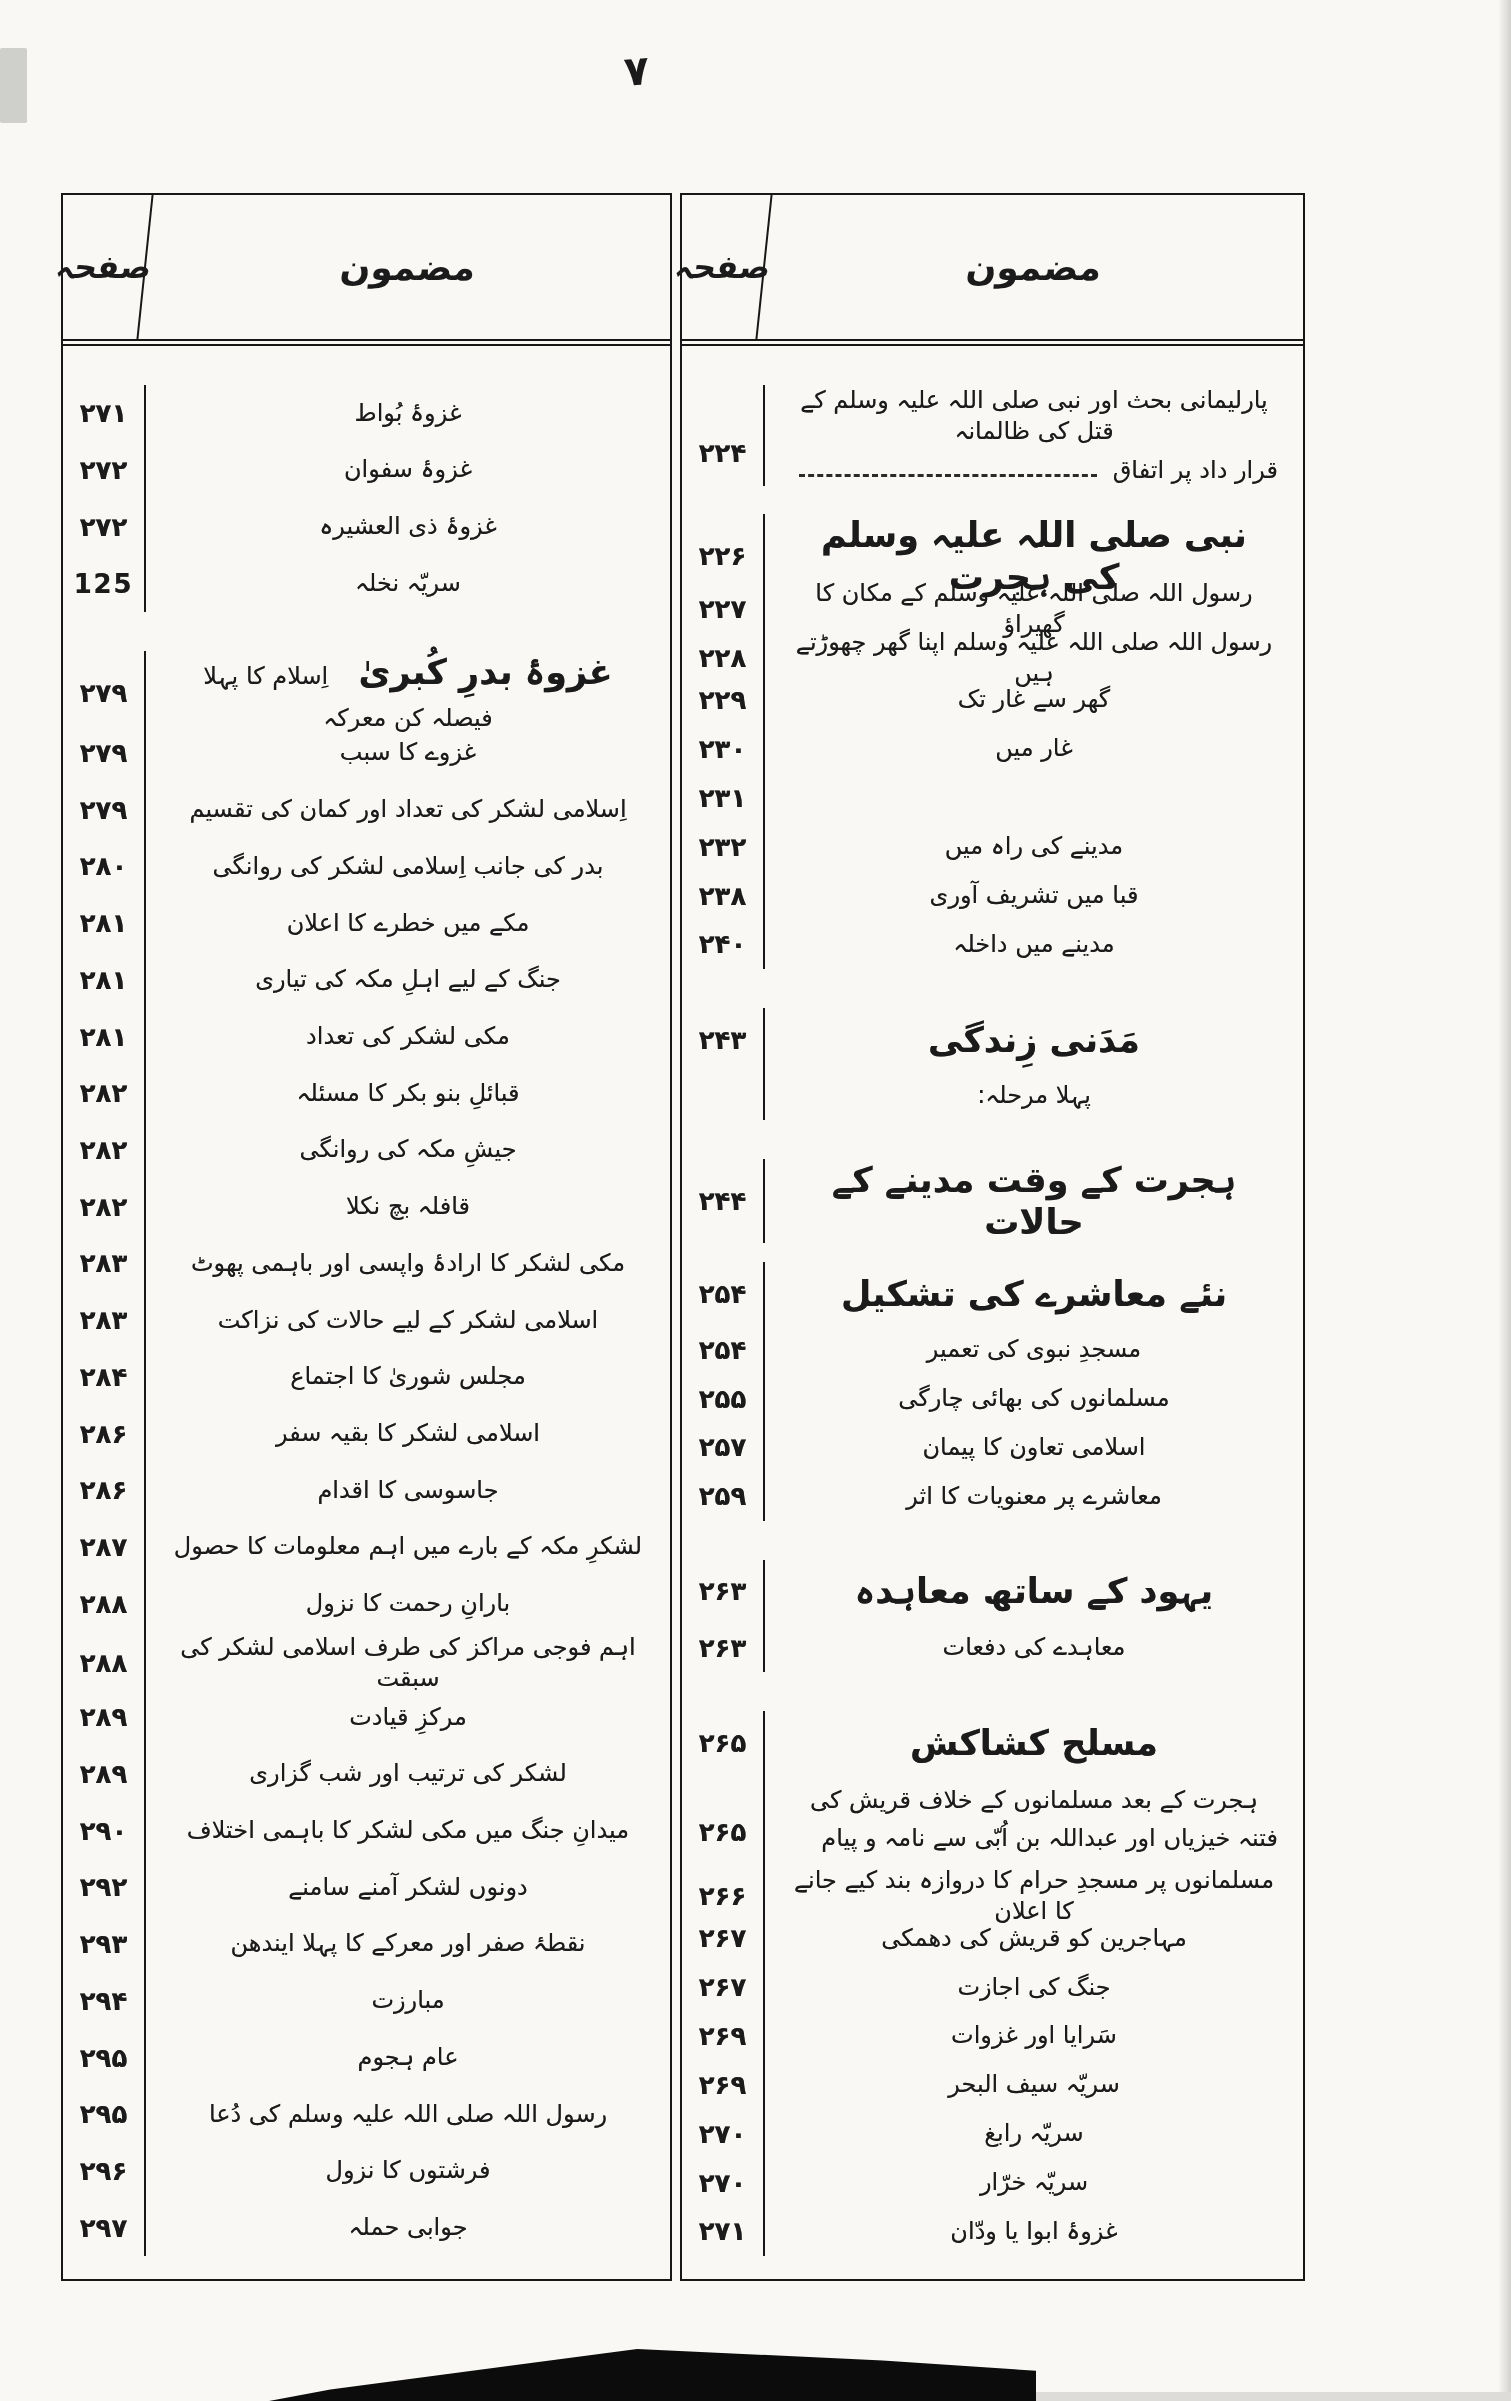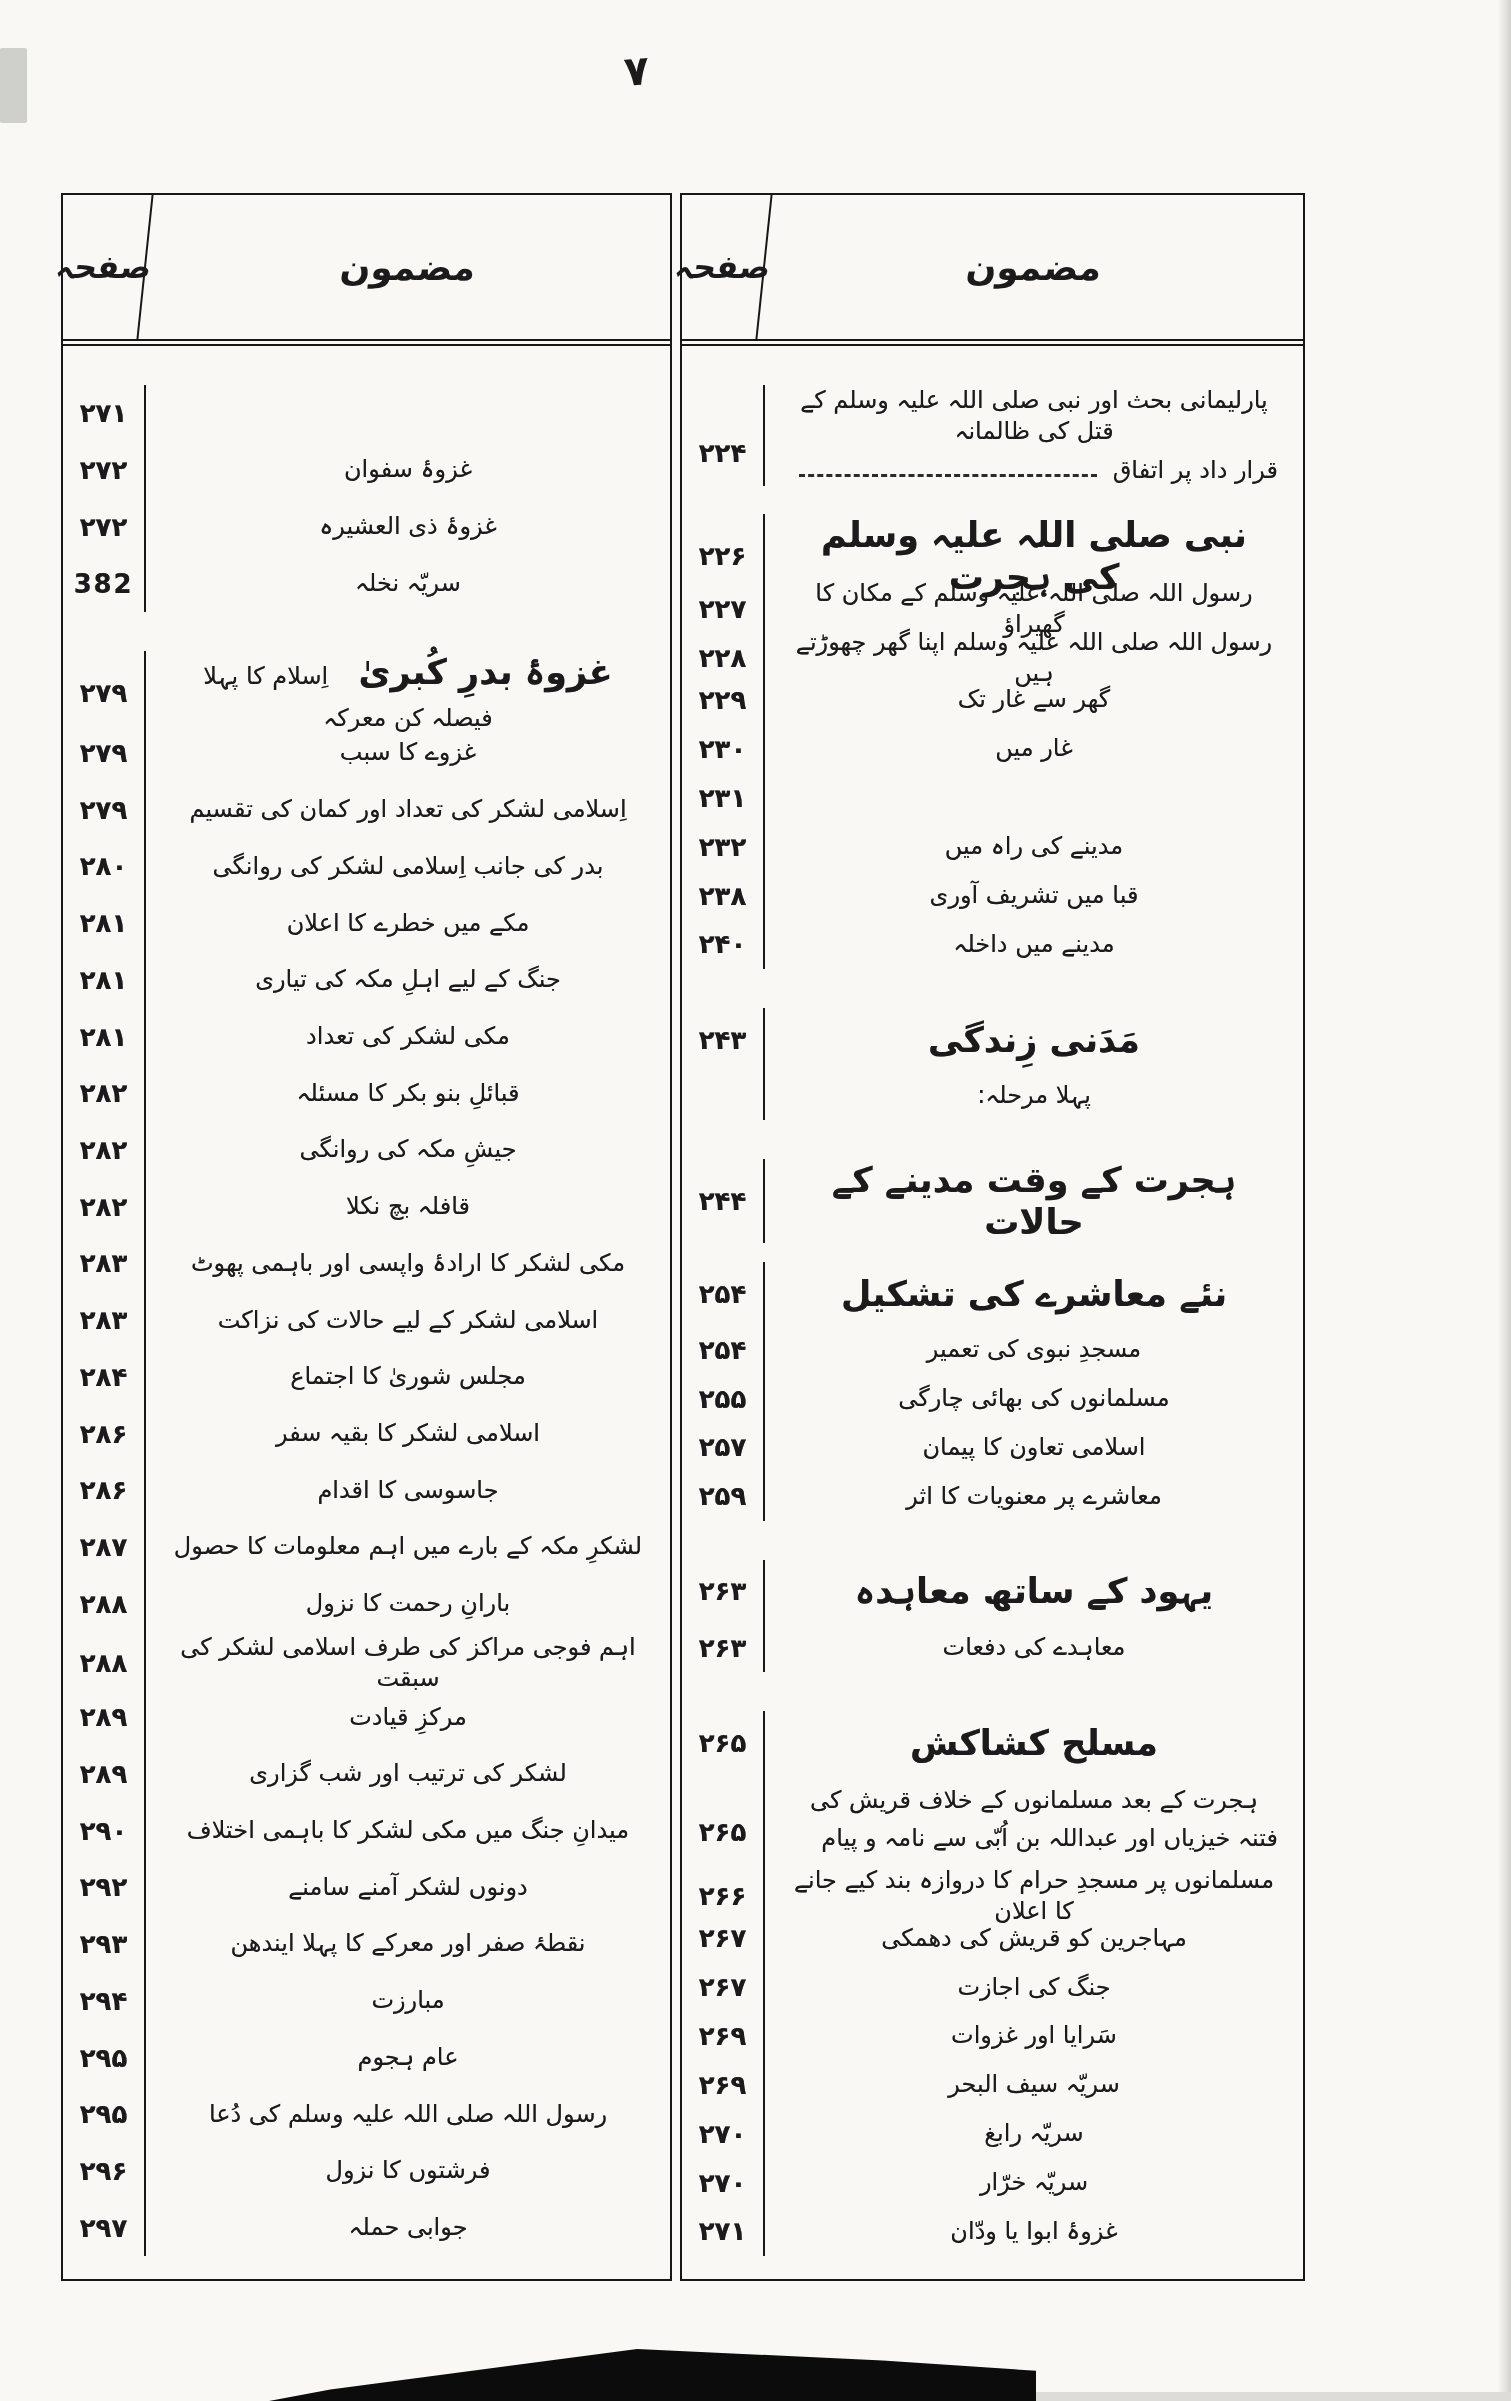--- a/index.html
+++ b/index.html
@@ -96,20 +96,27 @@
 
     <section class="toc-table t-left">
       <div class="toc-header">
         <div class="hdr-page">صفحہ</div>
         <div class="hdr-subject">مضمون</div>
       </div>
       <div class="rows">
 
       <div class="row">
             <div class="pg-cell">۲۷۱</div>
+            <div class="subj-cell">
+              <div class="subj-line1">
+                <span class="t-main">غزوۂ بُواط</span>
+                
+              </div>
+
+            </div>
           </div>
           <div class="row">
             <div class="pg-cell">۲۷۲</div>
             <div class="subj-cell">
               <div class="subj-line1">
                 <span class="t-main">غزوۂ سفوان</span>
                 
               </div>
 
             </div>
@@ -118,21 +125,21 @@
             <div class="pg-cell">۲۷۲</div>
             <div class="subj-cell">
               <div class="subj-line1">
                 <span class="t-main">غزوۂ ذی العشیرہ</span>
                 
               </div>
 
             </div>
           </div>
           <div class="row">
-            <div class="pg-cell">382</div>
+            <div class="pg-cell">125</div>
             <div class="subj-cell">
               <div class="subj-line1">
                 <span class="t-main">سریّہ نخلہ</span>
                 
               </div>
 
             </div>
           </div>
           <div class="row big">
             <div class="pg-cell">۲۷۹</div>

